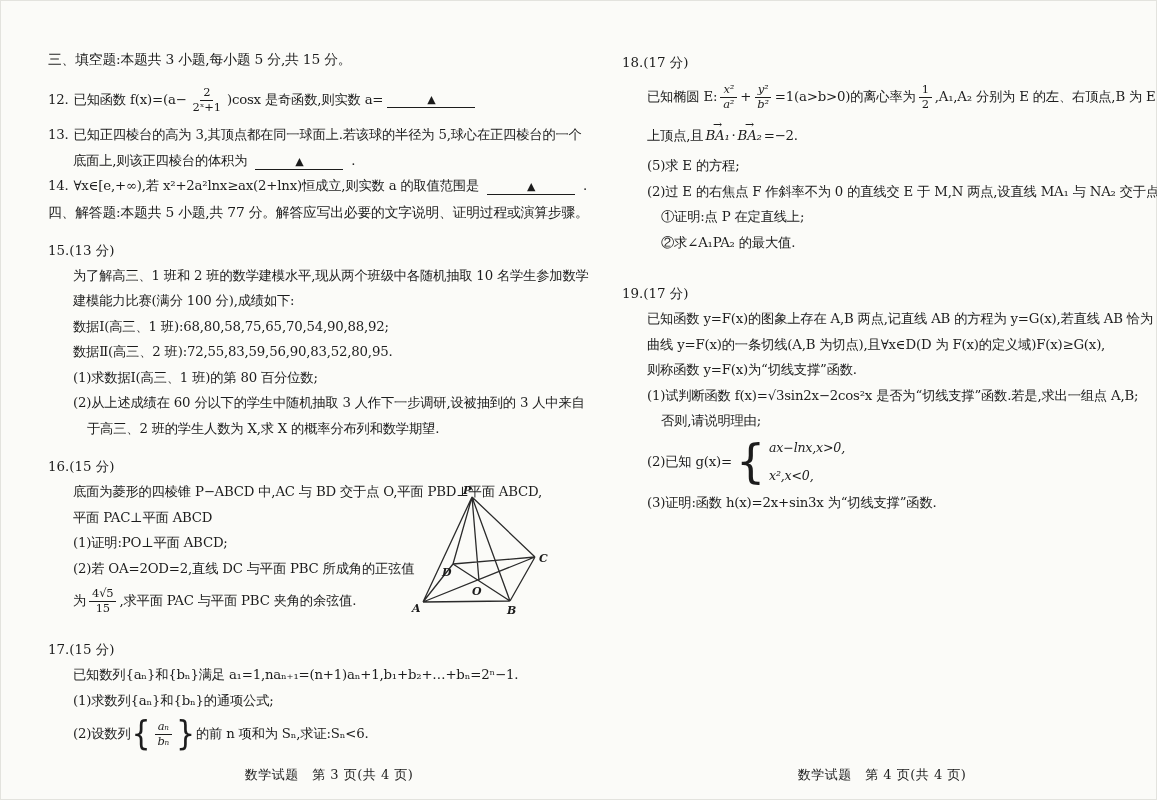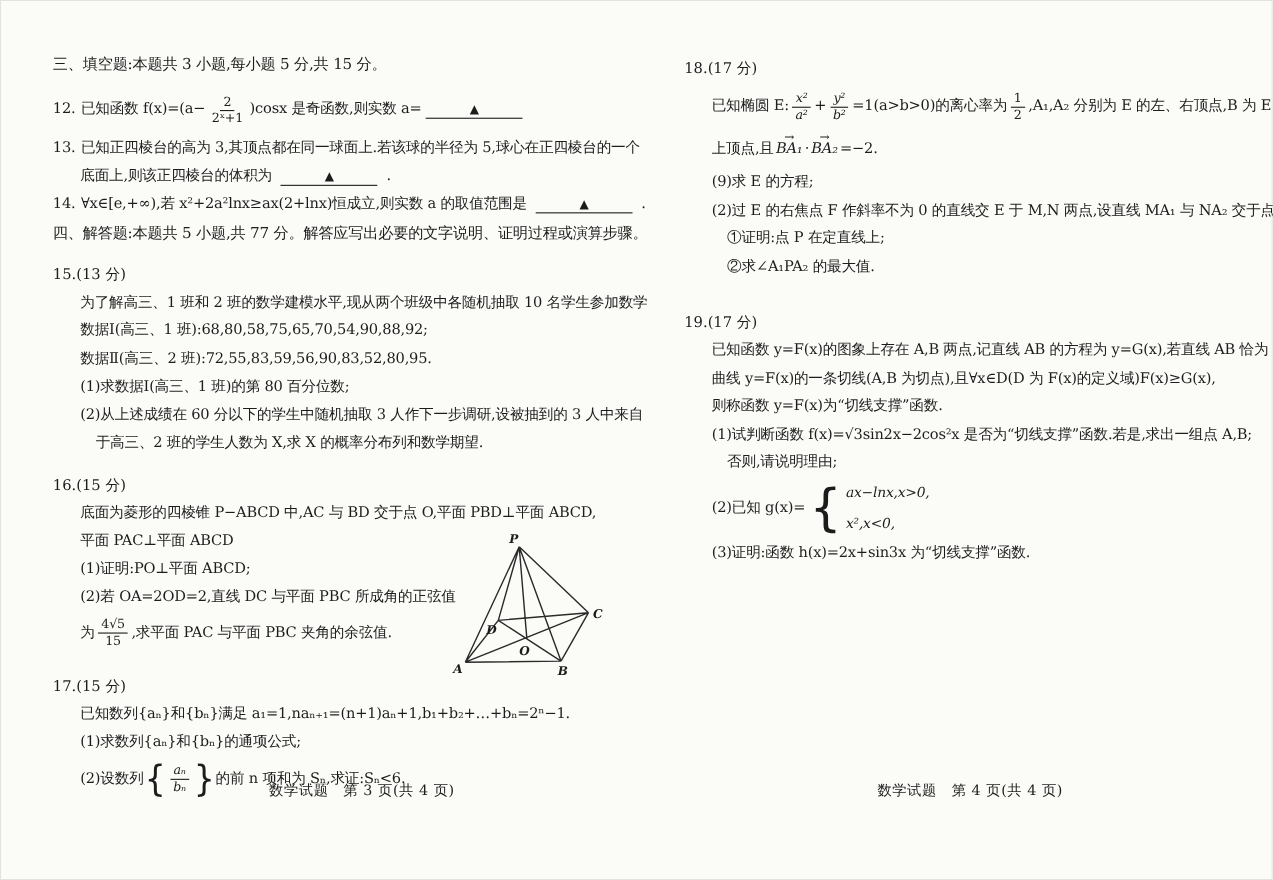--- a/index.html
+++ b/index.html
@@ -106,21 +106,21 @@
   .fig text {
     font-family: "DejaVu Serif", serif;
     font-size: 11px;
     font-style: italic;
     font-weight: bold;
     fill: #1c1c1c;
   }
 
   .footer {
     position: absolute;
-    top: 710px;
+    top: 766px;
     text-align: center;
     font-size: 13px;
     letter-spacing: 0.5px;
   }
   .footer-left  { left: 48px;  width: 562px; }
   .footer-right { left: 622px; width: 520px; }
 </style>
 </head>
 <body>
 
@@ -155,20 +155,21 @@
     <span class="blank">▲</span>
     <span>.</span>
   </div>
 
   <div class="sec-header">四、解答题:本题共 5 小题,共 77 分。解答应写出必要的文字说明、证明过程或演算步骤。</div>
 
   <div class="q15blk">
     <div class="qhead">15.(13 分)</div>
     <div class="q-body">
       <div class="line">为了解高三、1 班和 2 班的数学建模水平,现从两个班级中各随机抽取 10 名学生参加数学</div>
+      <div class="line">建模能力比赛(满分 100 分),成绩如下:</div>
       <div class="line">数据Ⅰ(高三、1 班):68,80,58,75,65,70,54,90,88,92;</div>
       <div class="line">数据Ⅱ(高三、2 班):72,55,83,59,56,90,83,52,80,95.</div>
       <div class="line">(1)求数据Ⅰ(高三、1 班)的第 80 百分位数;</div>
       <div class="line">(2)从上述成绩在 60 分以下的学生中随机抽取 3 人作下一步调研,设被抽到的 3 人中来自</div>
       <div class="line indent2">于高三、2 班的学生人数为 X,求 X 的概率分布列和数学期望.</div>
     </div>
   </div>
 
   <div class="q16blk">
     <div class="qhead">16.(15 分)</div>
@@ -247,21 +248,21 @@
           <span class="arrow">→</span>
           <span>BA₁</span>
         </span>
         <span>·</span>
         <span class="vec it">
           <span class="arrow">→</span>
           <span>BA₂</span>
         </span>
         <span>=−2.</span>
       </div>
-      <div class="line">(9)求 E 的方程;</div>
+      <div class="line">(5)求 E 的方程;</div>
       <div class="line">(2)过 E 的右焦点 F 作斜率不为 0 的直线交 E 于 M,N 两点,设直线 MA₁ 与 NA₂ 交于点 P.</div>
       <div class="line indent2">①证明:点 P 在定直线上;</div>
       <div class="line indent2">②求∠A₁PA₂ 的最大值.</div>
     </div>
   </div>
 
   <div class="q19blk">
     <div class="qhead">19.(17 分)</div>
     <div class="q-body">
       <div class="line">已知函数 y=F(x)的图象上存在 A,B 两点,记直线 AB 的方程为 y=G(x),若直线 AB 恰为</div>

